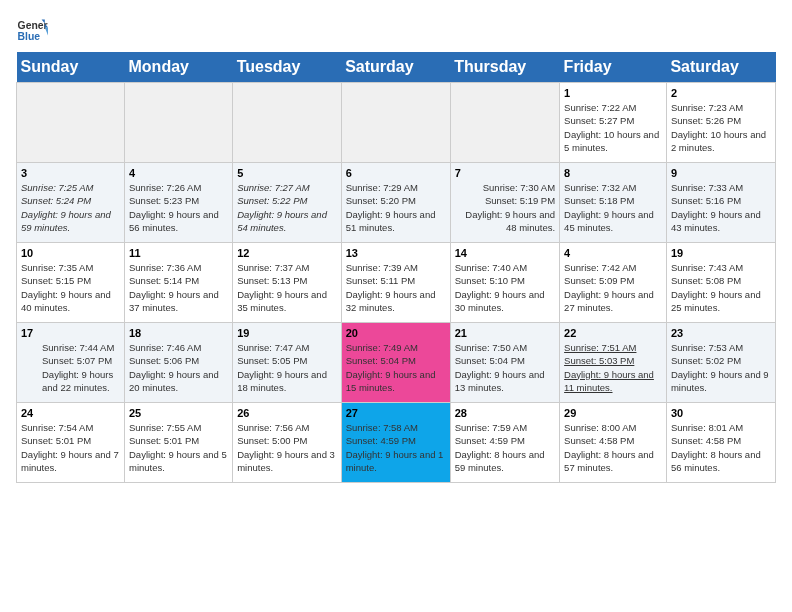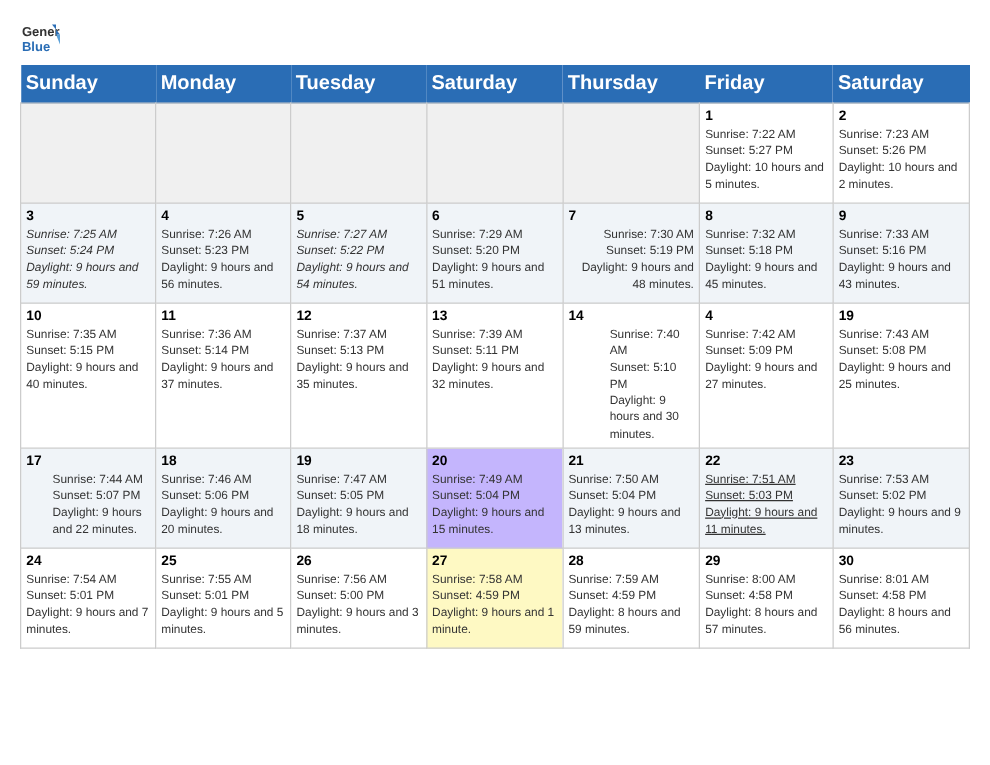--- a/index.html
+++ b/index.html
@@ -188,21 +188,21 @@
 Daylight: 9 hours and 35 minutes.</div>
         </td>
         <td style="background: rgb(255, 255, 255); margin-top: 46px;">
           <div class="day-number">13</div>
           <div class="day-info" style="white-space: pre-line;">Sunrise: 7:39 AM
 Sunset: 5:11 PM
 Daylight: 9 hours and 32 minutes.</div>
         </td>
         <td style="background: rgb(255, 255, 255);">
           <div class="day-number">14</div>
-          <div class="day-info" style="white-space: pre-line; margin-left: 33px;">Sunrise: 7:40 AM
+          <div class="day-info" style="white-space: pre-line;">Sunrise: 7:40 AM
 Sunset: 5:10 PM
 Daylight: 9 hours and 30 minutes.</div>
         </td>
         <td style="background: rgb(255, 255, 255);">
           <div class="day-number">4</div>
           <div class="day-info" style="white-space: pre-line;">Sunrise: 7:42 AM
 Sunset: 5:09 PM
 Daylight: 9 hours and 27 minutes.</div>
         </td>
         <td style="background: rgb(255, 255, 255);">
@@ -224,21 +224,21 @@
           <div class="day-info" style="white-space: pre-line;">Sunrise: 7:46 AM
 Sunset: 5:06 PM
 Daylight: 9 hours and 20 minutes.</div>
         </td>
         <td style="background: rgb(240, 244, 248);">
           <div class="day-number">19</div>
           <div class="day-info" style="white-space: pre-line;">Sunrise: 7:47 AM
 Sunset: 5:05 PM
 Daylight: 9 hours and 18 minutes.</div>
         </td>
-        <td style="background: #c4b5fd;">
+        <td style="background: #ec4899;">
           <div class="day-number">20</div>
           <div class="day-info" style="white-space: pre-line;">Sunrise: 7:49 AM
 Sunset: 5:04 PM
 Daylight: 9 hours and 15 minutes.</div>
         </td>
         <td style="background: rgb(240, 244, 248);">
           <div class="day-number">21</div>
           <div class="day-info" style="white-space: pre-line;">Sunrise: 7:50 AM
 Sunset: 5:04 PM
 Daylight: 9 hours and 13 minutes.</div>
@@ -268,21 +268,21 @@
           <div class="day-info" style="white-space: pre-line;">Sunrise: 7:55 AM
 Sunset: 5:01 PM
 Daylight: 9 hours and 5 minutes.</div>
         </td>
         <td style="background: rgb(255, 255, 255);">
           <div class="day-number">26</div>
           <div class="day-info" style="white-space: pre-line;">Sunrise: 7:56 AM
 Sunset: 5:00 PM
 Daylight: 9 hours and 3 minutes.</div>
         </td>
-        <td style="background: #fef9c3;">
+        <td style="background: #0ea5e9;">
           <div class="day-number">27</div>
           <div class="day-info" style="white-space: pre-line;">Sunrise: 7:58 AM
 Sunset: 4:59 PM
 Daylight: 9 hours and 1 minute.</div>
         </td>
         <td style="background: rgb(255, 255, 255);">
           <div class="day-number">28</div>
           <div class="day-info" style="white-space: pre-line;">Sunrise: 7:59 AM
 Sunset: 4:59 PM
 Daylight: 8 hours and 59 minutes.</div>

